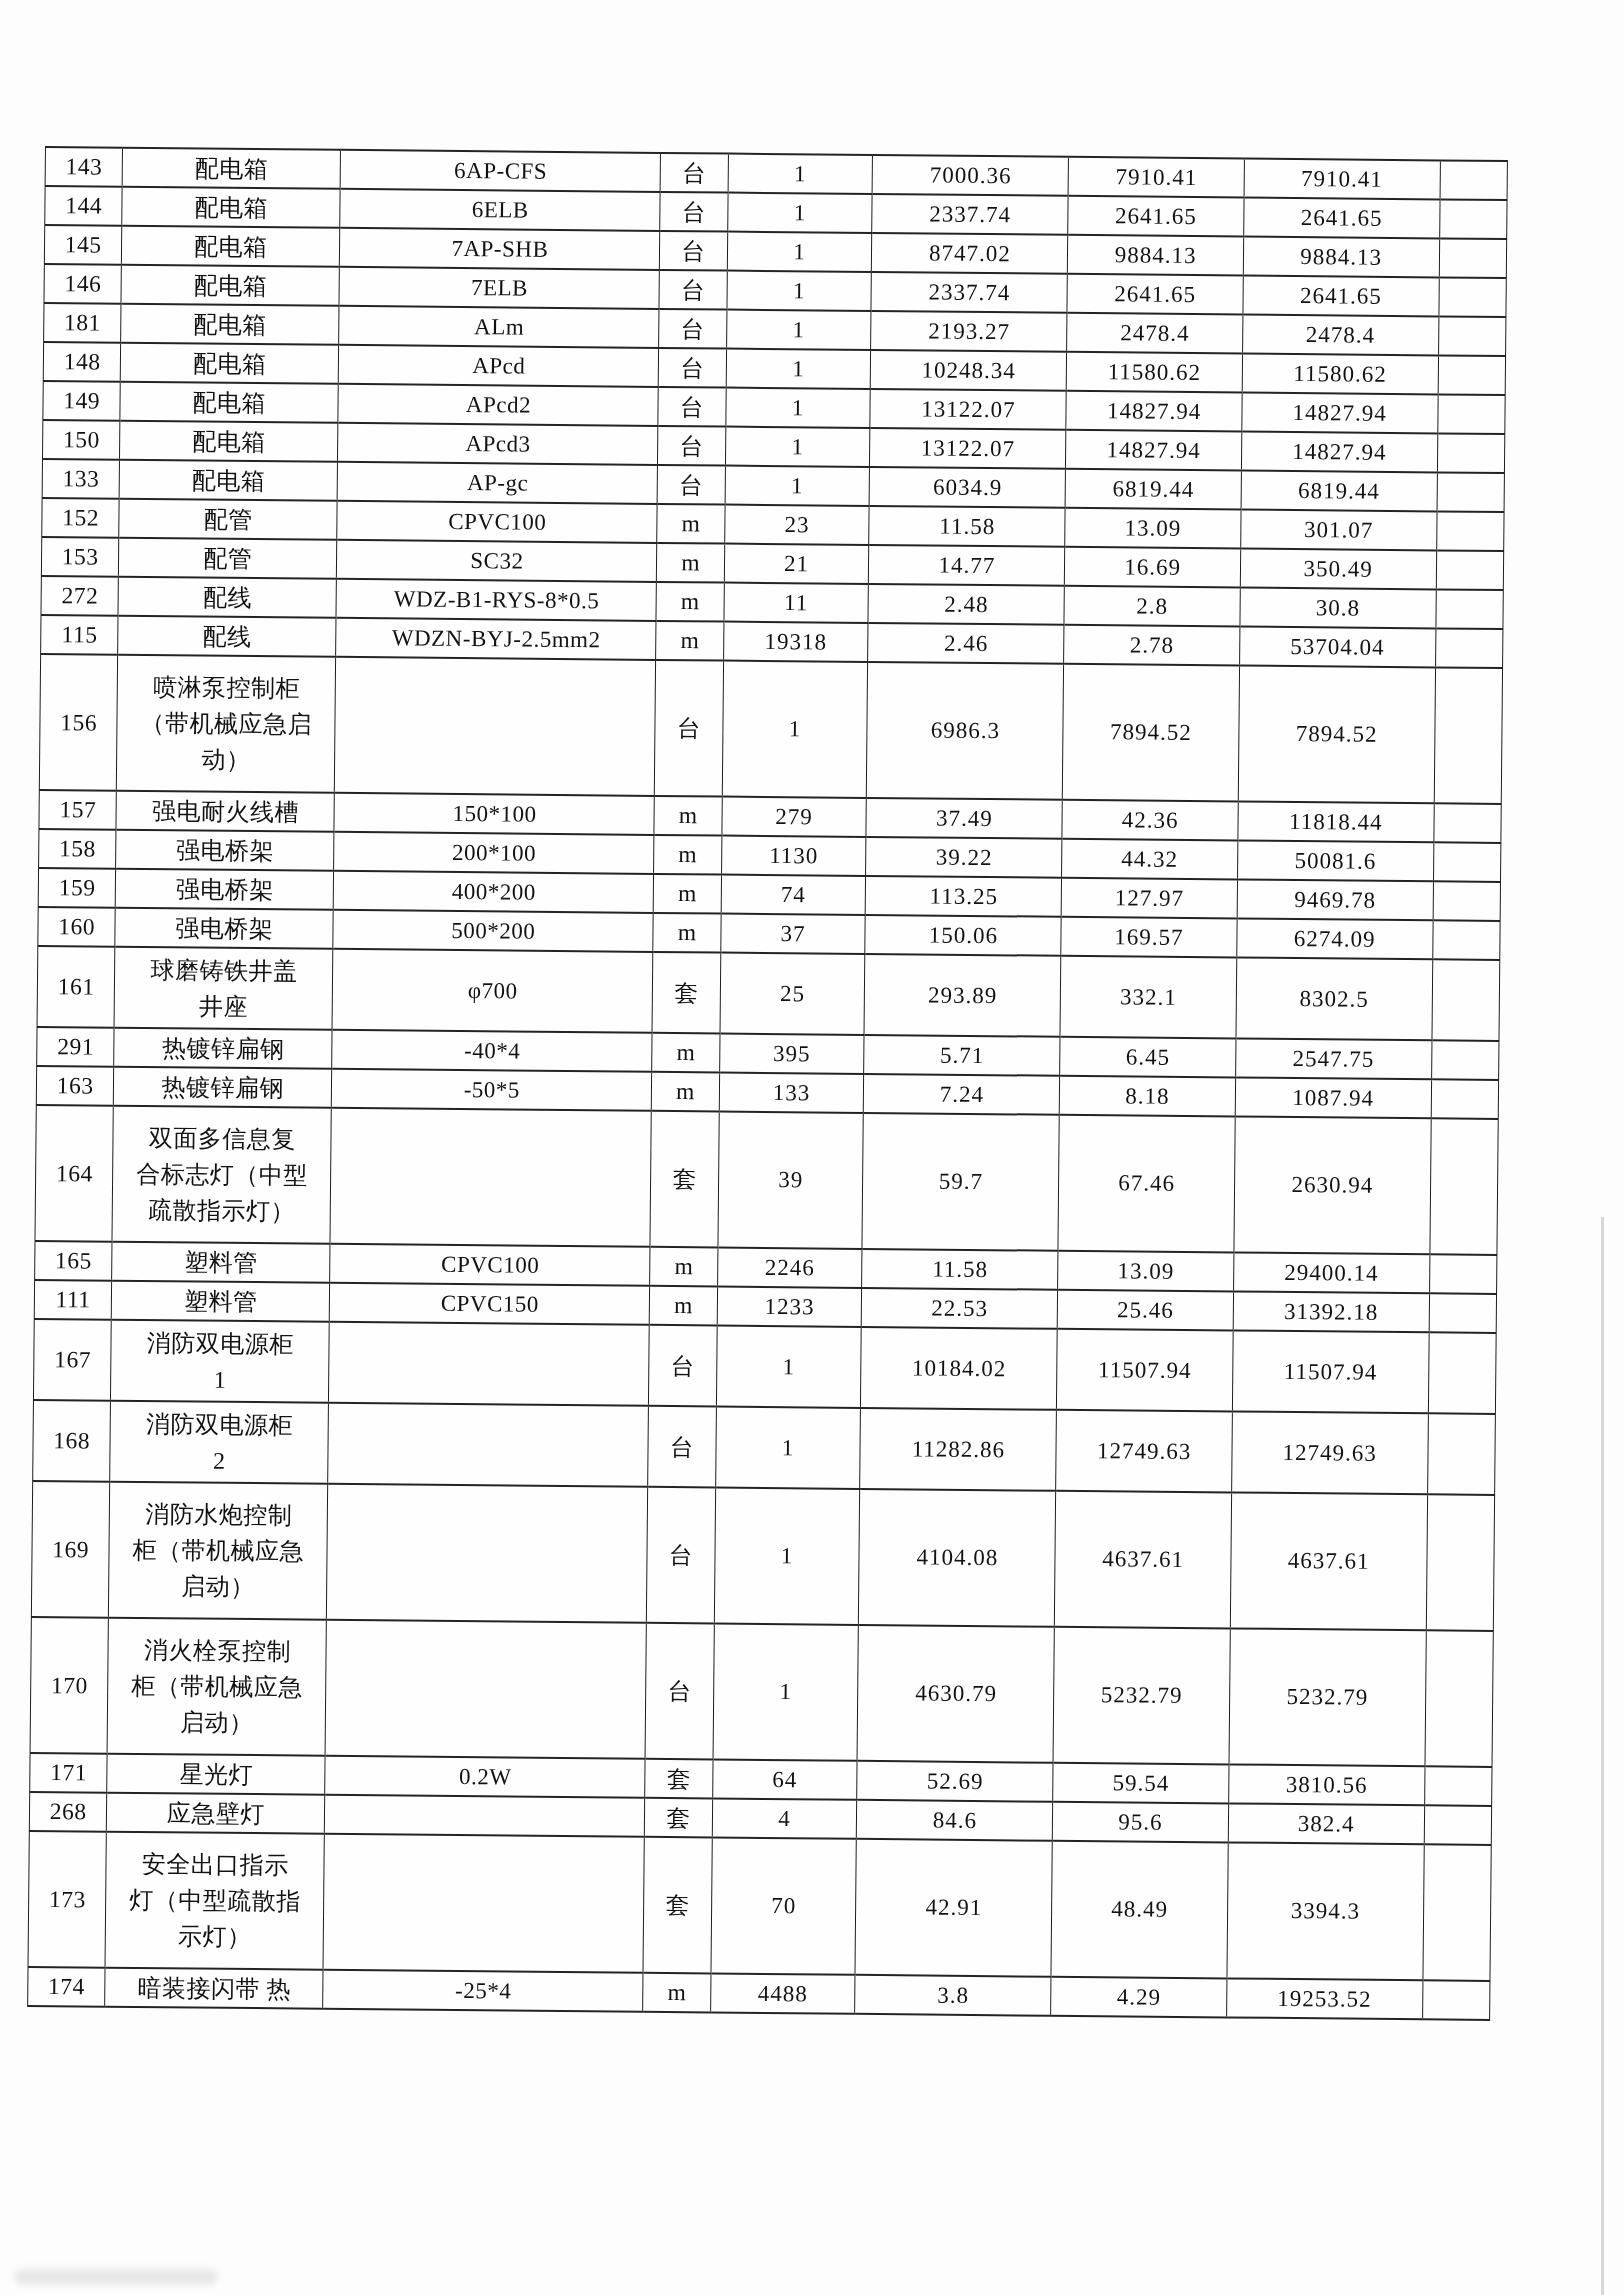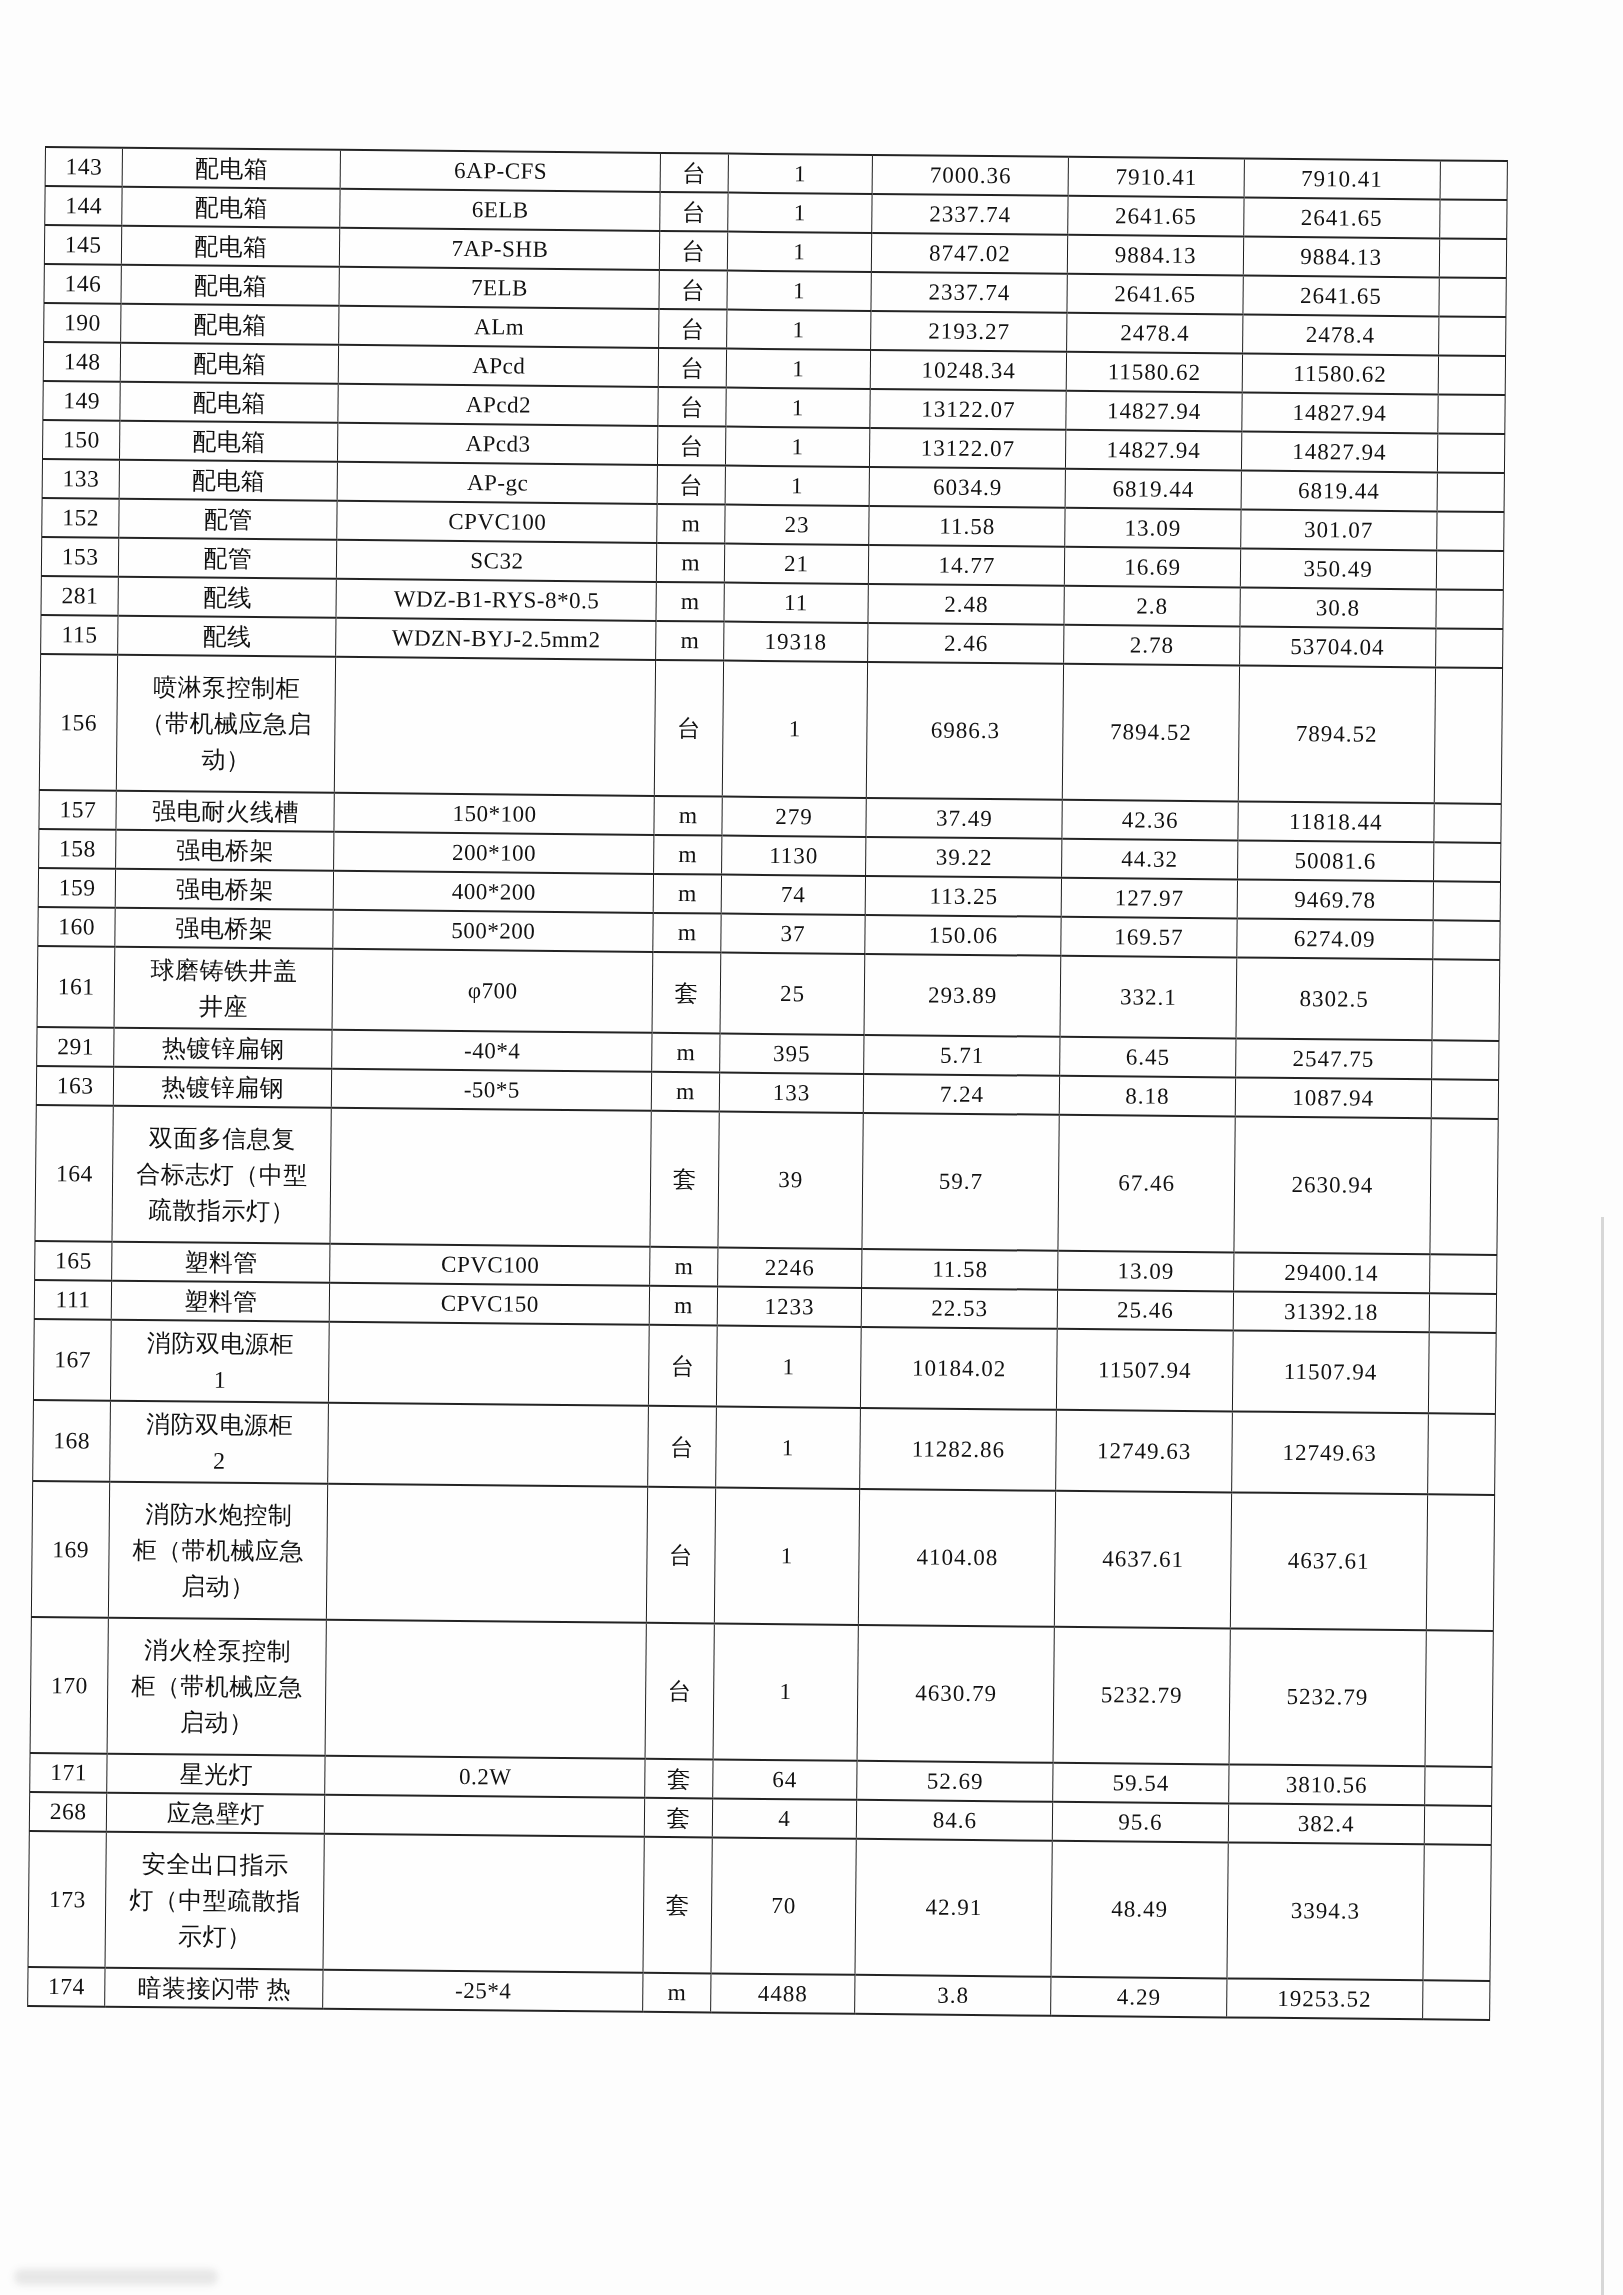--- a/index.html
+++ b/index.html
@@ -119,21 +119,21 @@
           <td class="c-name">配电箱</td>
           <td class="c-spec">7ELB</td>
           <td class="c-unit">台</td>
           <td class="c-qty">1</td>
           <td class="c-price">2337.74</td>
           <td class="c-price-adj">2641.65</td>
           <td class="c-amount">2641.65</td>
           <td class="c-blank"></td>
         </tr>
         <tr class="lines-1">
-          <td class="c-no">190</td>
+          <td class="c-no">181</td>
           <td class="c-name">配电箱</td>
           <td class="c-spec">ALm</td>
           <td class="c-unit">台</td>
           <td class="c-qty">1</td>
           <td class="c-price">2193.27</td>
           <td class="c-price-adj">2478.4</td>
           <td class="c-amount">2478.4</td>
           <td class="c-blank"></td>
         </tr>
         <tr class="lines-1">
@@ -196,21 +196,21 @@
           <td class="c-name">配管</td>
           <td class="c-spec">SC32</td>
           <td class="c-unit">m</td>
           <td class="c-qty">21</td>
           <td class="c-price">14.77</td>
           <td class="c-price-adj">16.69</td>
           <td class="c-amount">350.49</td>
           <td class="c-blank"></td>
         </tr>
         <tr class="lines-1">
-          <td class="c-no">281</td>
+          <td class="c-no">272</td>
           <td class="c-name">配线</td>
           <td class="c-spec">WDZ-B1-RYS-8*0.5</td>
           <td class="c-unit">m</td>
           <td class="c-qty">11</td>
           <td class="c-price">2.48</td>
           <td class="c-price-adj">2.8</td>
           <td class="c-amount">30.8</td>
           <td class="c-blank"></td>
         </tr>
         <tr class="lines-1">

